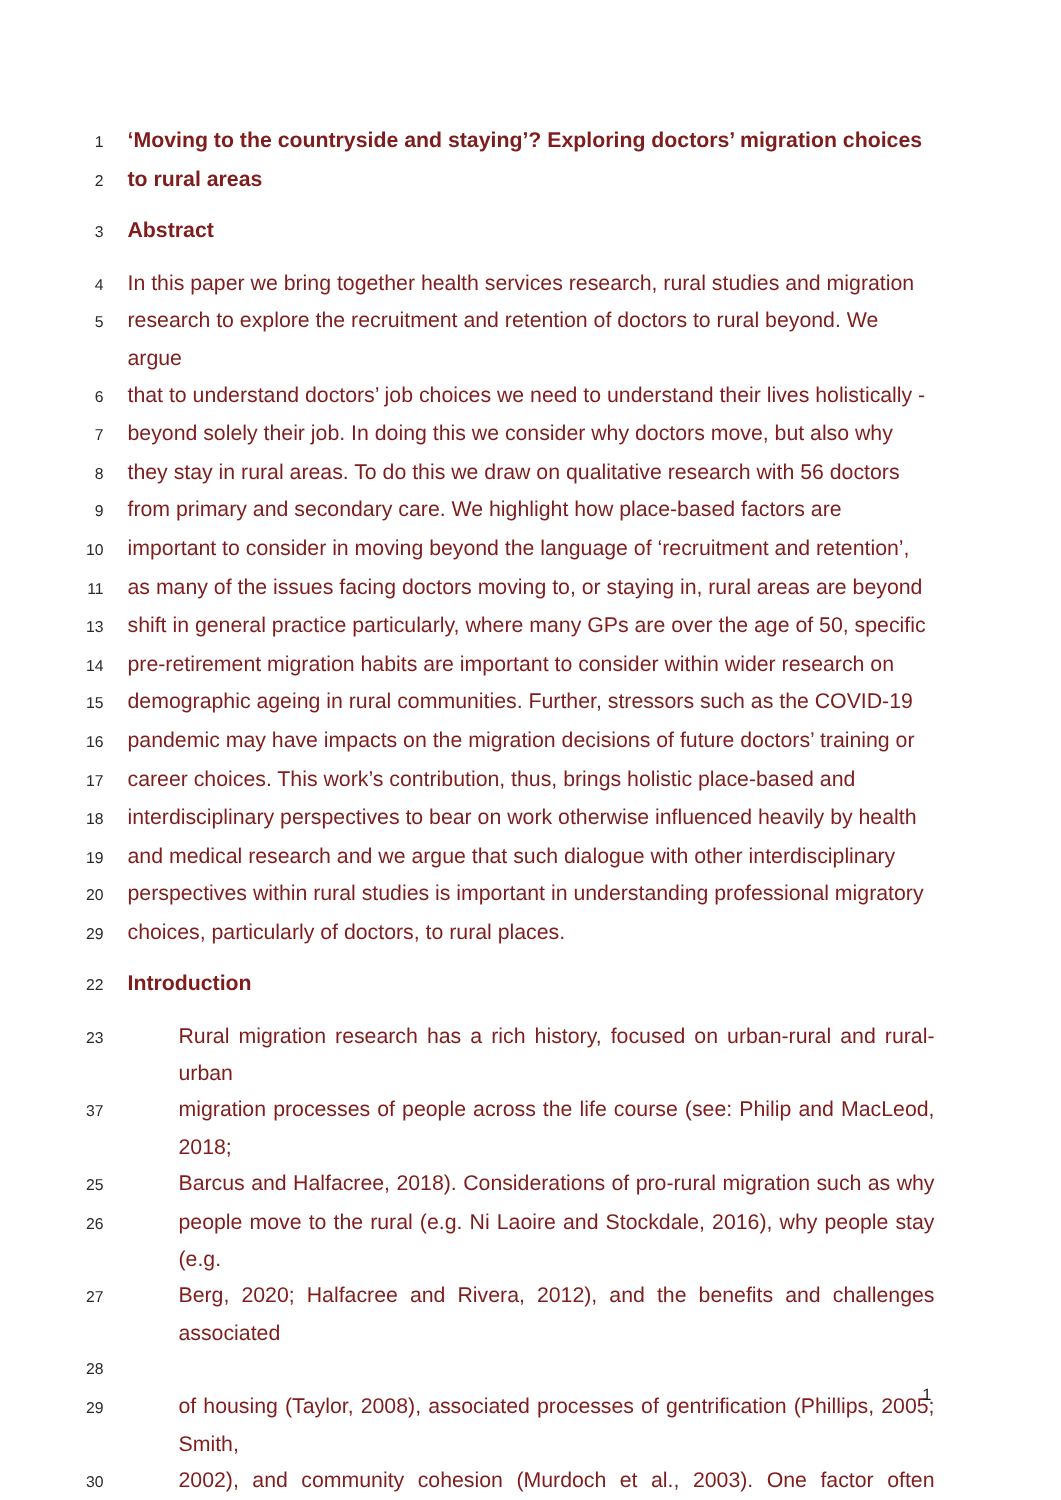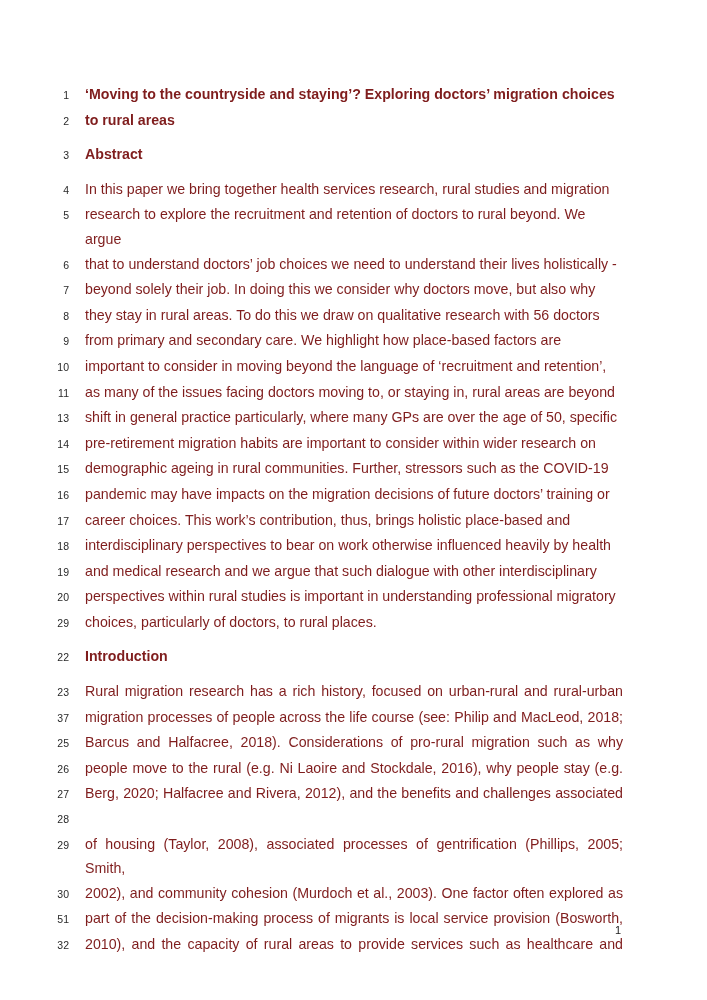--- a/index.html
+++ b/index.html
@@ -45,20 +45,21 @@
     color: #7f1d1d;
     min-width: 0;
   }
   .block.title .line-text,
   .block.heading .line-text {
     font-weight: bold;
   }
   .block.justified .line-text {
     text-align: justify;
     text-align-last: justify;
+    margin-left: 34px;
   }
   .page-num {
     position: absolute;
     top: 924px;
     right: 86px;
     font-size: 11px;
     color: #1b1b1b;
   }
 </style>
 </head>

